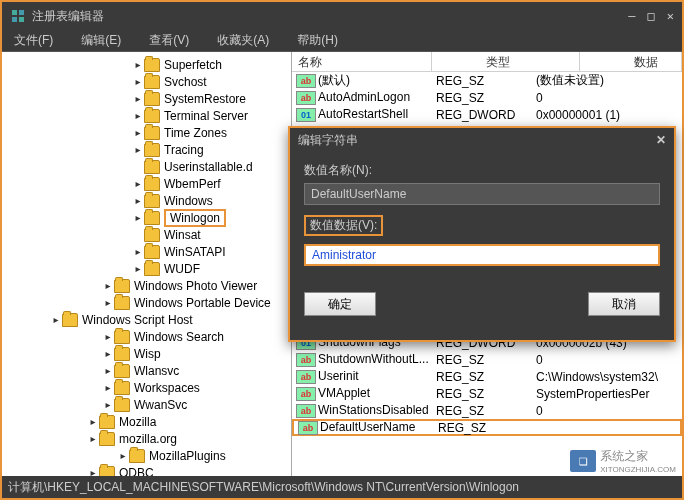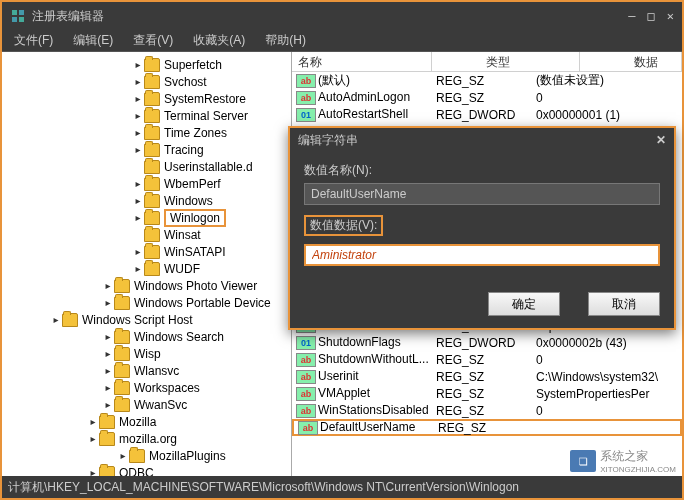--- a/index.html
+++ b/index.html
@@ -3,21 +3,21 @@
 <meta charset="utf-8">
 <style>
 * { margin: 0; padding: 0; box-sizing: border-box; font-family: "Microsoft YaHei", SimSun, sans-serif; font-size: 12px; }
 body { background: #333; width: 684px; height: 500px; position: relative; overflow: hidden; }
 .window { width: 684px; height: 500px; background: #fff; border: 2px solid #e8933a; display: flex; flex-direction: column; }
 .titlebar { background: #3a3a3a; height: 28px; display: flex; align-items: center; padding: 0 8px; color: #ccc; }
 .titlebar-icon { width: 16px; height: 16px; margin-right: 6px; }
 .titlebar-title { flex: 1; }
 .titlebar-controls { display: flex; gap: 12px; }
 .titlebar-controls span { cursor: pointer; font-family: monospace; }
-.menubar { background: #3a3a3a; height: 22px; display: flex; align-items: center; padding: 0 6px; color: #ccc; gap: 8px; border-bottom: 1px solid #555; }
+.menubar { background: #3a3a3a; height: 22px; display: flex; align-items: center; padding: 0 6px; color: #ccc; gap: 16px; border-bottom: 1px solid #555; }
 .menubar span { padding: 2px 6px; cursor: pointer; }
 .content { flex: 1; display: flex; background: #fff; overflow: hidden; }
 .tree-panel { width: 290px; border-right: 1px solid #aaa; overflow: auto; padding: 4px 0; position: relative; }
 .tree-item { display: flex; align-items: center; height: 17px; white-space: nowrap; padding-left: 4px; }
 .tree-arrow { width: 12px; text-align: center; color: #333; font-size: 10px; cursor: pointer; }
 .tree-arrow.collapsed::before { content: "▸"; }
 .tree-arrow.none::before { content: ""; }
 .tree-folder { width: 16px; height: 14px; background: #f4c23a; border: 1px solid #b8881a; border-radius: 2px 2px 0 0; margin-right: 4px; position: relative; }
 .tree-folder::before { content: ""; position: absolute; top: -3px; left: 0; width: 6px; height: 3px; background: #f4c23a; border: 1px solid #b8881a; border-bottom: none; border-radius: 2px 2px 0 0; }
 .tree-label { color: #000; }
@@ -37,23 +37,23 @@
 .val-icon.str { color: #d33; }
 .val-icon.bin { color: #06c; }
 .statusbar { height: 22px; background: #3a3a3a; color: #ccc; display: flex; align-items: center; padding: 0 6px; font-size: 11px; }
 .dialog { position: absolute; left: 288px; top: 126px; width: 388px; background: #3a3a3a; border: 2px solid #e8933a; box-shadow: 0 4px 12px rgba(0,0,0,0.5); }
 .dialog-title { background: #3a3a3a; color: #ccc; height: 24px; display: flex; align-items: center; padding: 0 8px; }
 .dialog-title-text { flex: 1; }
 .dialog-close { cursor: pointer; font-weight: bold; }
 .dialog-body { padding: 10px 14px; }
 .dialog-label { color: #ccc; margin-bottom: 4px; }
 .dialog-input { width: 100%; height: 22px; background: #555; border: 1px solid #777; color: #ccc; padding: 0 6px; margin-bottom: 10px; }
-.dialog-input.white { background: #fff; color: #c2410c; border: 2px solid #e8933a; font-style: italic; }
+.dialog-input.white { background: #fff; color: #1d4ed8; border: 2px solid #e8933a; }
 .dialog-label.highlighted { display: inline-block; border: 2px solid #e8933a; padding: 0 4px; }
-.dialog-buttons { display: flex; justify-content: flex-end; gap: 28px; padding: 6px 14px 12px; }
+.dialog-buttons { display: flex; justify-content: space-between; gap: 28px; padding: 6px 14px 24px; }
 .dialog-btn { width: 72px; height: 24px; background: linear-gradient(#f8f8f8,#ddd); border: 1px solid #888; cursor: pointer; }
 .watermark { position: absolute; right: 8px; bottom: 26px; color: #888; font-size: 11px; display: flex; align-items: center; gap: 4px; }
 .watermark-icon { width: 26px; height: 22px; background: #4a7ab3; color: #fff; display: flex; align-items: center; justify-content: center; font-size: 10px; border-radius: 2px; }
 </style>
 </head>
 <body>
 
 <div class="window">
   <div class="titlebar">
     <svg class="titlebar-icon" viewBox="0 0 16 16">

